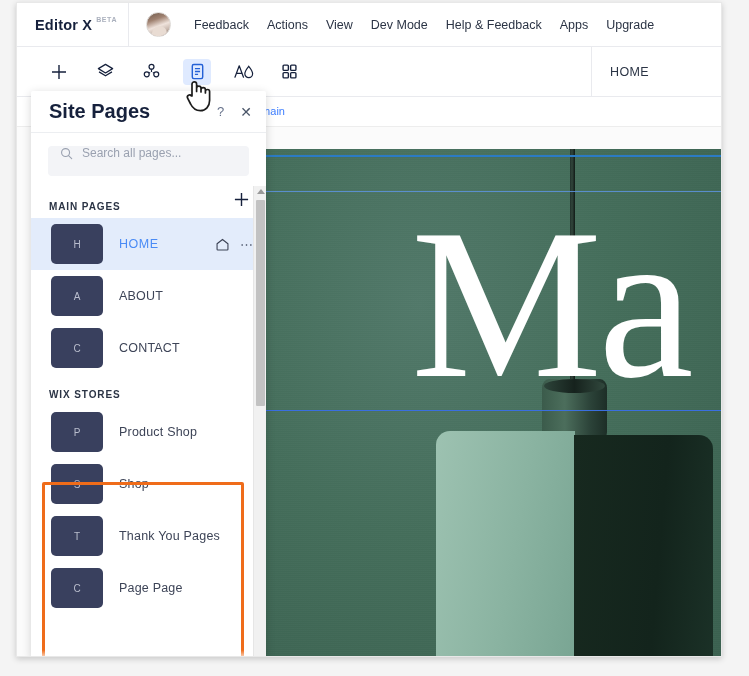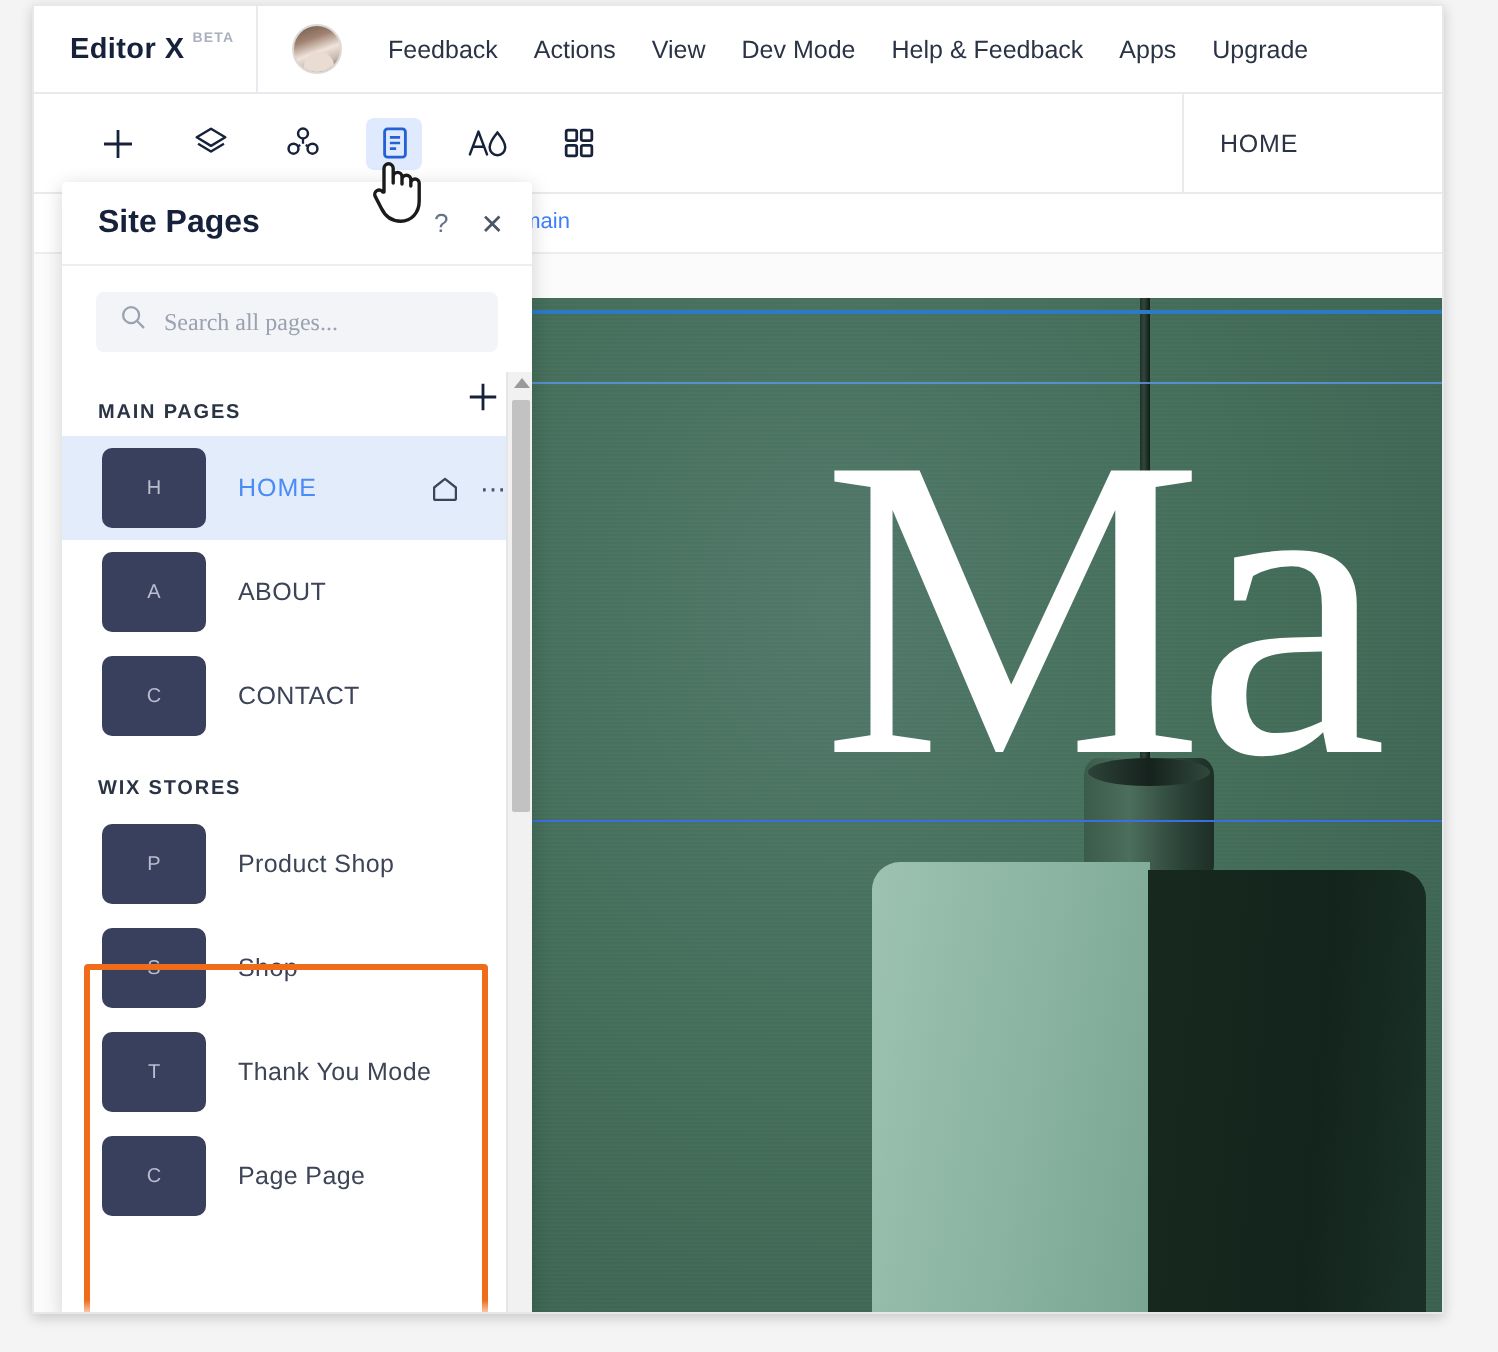--- a/index.html
+++ b/index.html
@@ -177,29 +177,29 @@
     background:#ffffff;
     box-shadow: 0 2px 10px rgba(0,0,0,0.17);
     border-radius: 2px;
     overflow: hidden;
   }
   .panel-header {
     height: 42px; display:flex; align-items:center;
     padding: 0 14px 0 18px;
     border-bottom: 1px solid #eceef1;
   }
-  .panel-title { font-size: 16px; font-weight: bold; color: #16213c; }
+  .panel-title { font-size: 20px; font-weight: bold; color: #16213c; }
   .panel-header-spacer { flex: 1; }
   .panel-help { font-size: 13px; color: #66718a; margin-right: 16px; cursor: default; }
   .panel-close { font-size: 14px; color: #4a5568; cursor: default; }
 
   .search-wrap { padding: 13px 17px 10px 17px; }
   .search-box {
     height: 30px; background:#f3f4f7; border-radius: 4px;
-    display:flex; align-items:center; padding: 0 12px; gap: 9px; font-family: Liberation Serif, serif;
+    display:flex; padding: 0 12px; gap: 9px;
   }
   .search-ph { font-size: 12px; color: #9aa1b0; }
 
   .panel-scroll {
     position: relative;
     height: 478px;
     overflow: hidden;
   }
 
   .section-head {
@@ -445,21 +445,21 @@
           <div class="page-label">Product Shop</div>
         </div>
 
         <div class="page-row">
           <div class="thumb">S</div>
           <div class="page-label">Shop</div>
         </div>
 
         <div class="page-row">
           <div class="thumb">T</div>
-          <div class="page-label">Thank You Mode</div>
+          <div class="page-label">Thank You Pages</div>
         </div>
 
         <div class="page-row">
           <div class="thumb">C</div>
           <div class="page-label">Page Page</div>
         </div>
 
         <div class="highlight-box"></div>
         <div class="panel-bottom-fade"></div>
 

